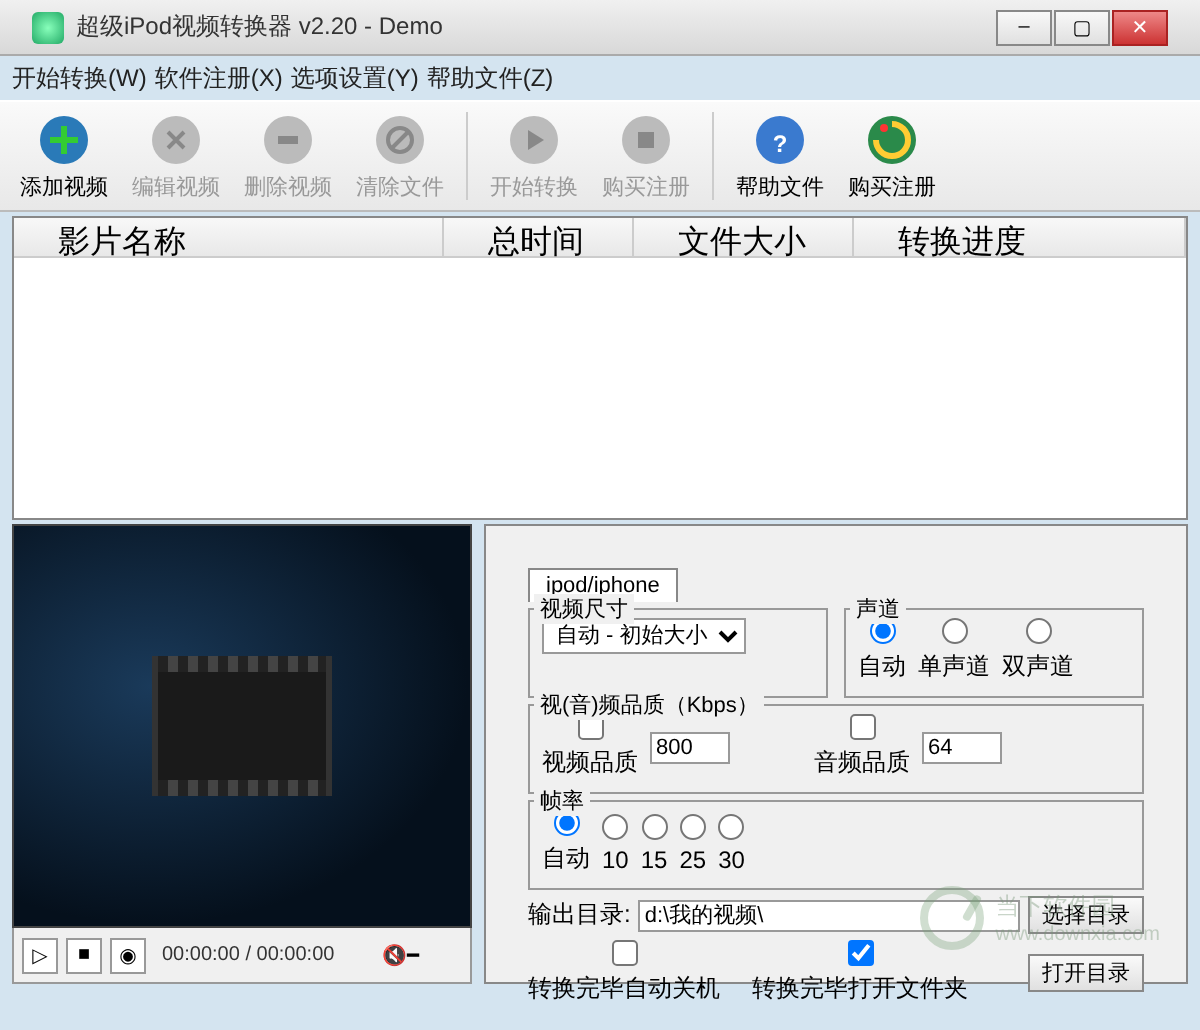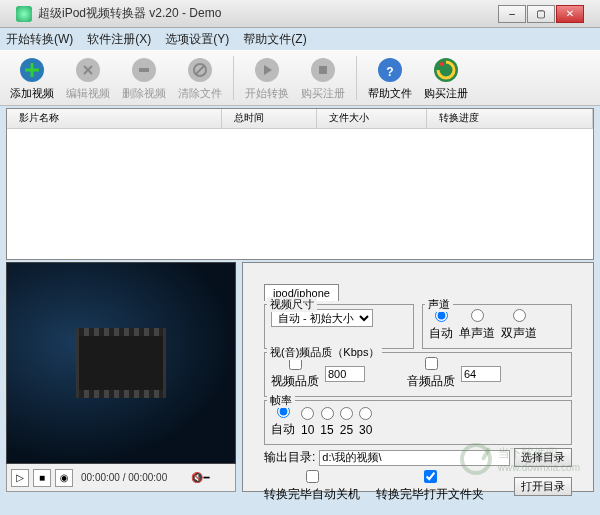--- a/index.html
+++ b/index.html
@@ -5,33 +5,33 @@
 * { box-sizing: border-box; margin: 0; padding: 0; font-family: "Microsoft YaHei", SimSun, sans-serif; font-size: 12px; }
 body { background: #d4e4f0; width: 600px; height: 515px; overflow: hidden; }
 
 .titlebar { height: 28px; background: linear-gradient(#f0f0f0, #d8d8d8); display: flex; align-items: center; padding: 0 16px; border-bottom: 1px solid #aaa; }
 .titlebar .icon { width: 16px; height: 16px; background: radial-gradient(circle, #8fb, #2a6); border-radius: 3px; margin-right: 6px; }
 .titlebar .title { flex: 1; color: #333; font-size: 12px; }
 .winbtns { display: flex; gap: 1px; }
 .winbtn { width: 28px; height: 18px; border: 1px solid #888; background: linear-gradient(#f8f8f8,#e0e0e0); display: flex; align-items: center; justify-content: center; font-size: 10px; cursor: pointer; }
 .winbtn.close { background: linear-gradient(#e88,#c33); color: #fff; border-color: #a22; }
 
-.menubar { height: 22px; background: #d4e4f0; display: flex; align-items: center; padding: 0 6px; gap: 14px; color: #222; }
+.menubar { height: 22px; background: #d4e4f0; display: flex; align-items: center; padding: 0 6px; gap: 4px; color: #222; }
 .menubar span { cursor: pointer; }
 
 .toolbar { height: 56px; background: linear-gradient(#fafafa,#e8e8e8); border-top: 1px solid #fff; border-bottom: 1px solid #bbb; display: flex; align-items: center; padding: 2px 6px; gap: 4px; }
 .tbtn { width: 52px; height: 50px; display: flex; flex-direction: column; align-items: center; justify-content: center; gap: 2px; cursor: pointer; border-radius: 3px; }
 .tbtn.dis { color: #999; }
 .tbtn .ticon { width: 28px; height: 28px; display: flex; align-items: center; justify-content: center; }
 .tbtn .tlbl { font-size: 11px; white-space: nowrap; }
 .sep { width: 1px; height: 44px; background: #ccc; margin: 0 3px; }
 
 .listpanel { margin: 2px 6px; background: #fff; border: 1px solid #888; height: 152px; }
 .listhead { display: flex; background: linear-gradient(#f8f8f8,#e8e8e8); border-bottom: 1px solid #ccc; height: 20px; }
-.listhead div { border-right: 1px solid #ccc; padding: 2px 12px; font-size: 10px; }
+.listhead div { border-right: 1px solid #ccc; padding: 2px 22px; font-size: 16px; }
 
 .bottom { display: flex; margin: 2px 6px 4px 6px; gap: 6px; height: 230px; }
 .preview { width: 230px; display: flex; flex-direction: column; }
 .video { flex: 1; background: radial-gradient(ellipse at 30% 40%, #1a3a5a 0%, #05101c 70%); border: 1px solid #444; position: relative; display: flex; align-items: center; justify-content: center; }
 .filmstrip { width: 90px; height: 70px; background: #1a1a1a; border: 3px solid #333; position: relative; }
 .filmstrip::before, .filmstrip::after { content:""; position:absolute; left:0; right:0; height:8px; background: repeating-linear-gradient(90deg,#222 0 5px,#444 5px 10px); }
 .filmstrip::before { top: -3px; } .filmstrip::after { bottom: -3px; }
 .playctrl { height: 28px; background: #f0f0f0; border: 1px solid #999; border-top: none; display: flex; align-items: center; padding: 0 4px; gap: 4px; }
 .pbtn { width: 18px; height: 18px; border: 1px solid #999; background: #fff; display:flex; align-items:center; justify-content:center; cursor:pointer; font-size:10px; }
 .time { font-size: 10px; color: #333; margin-left: 4px; }

